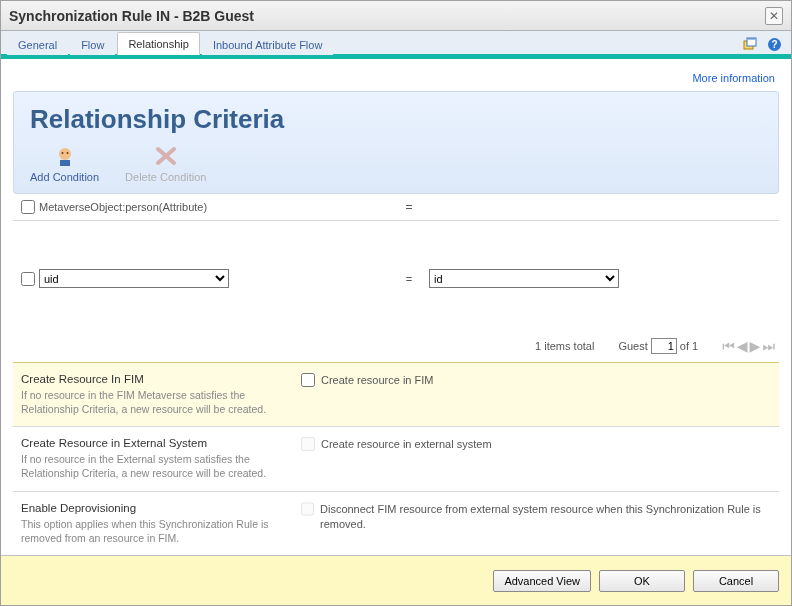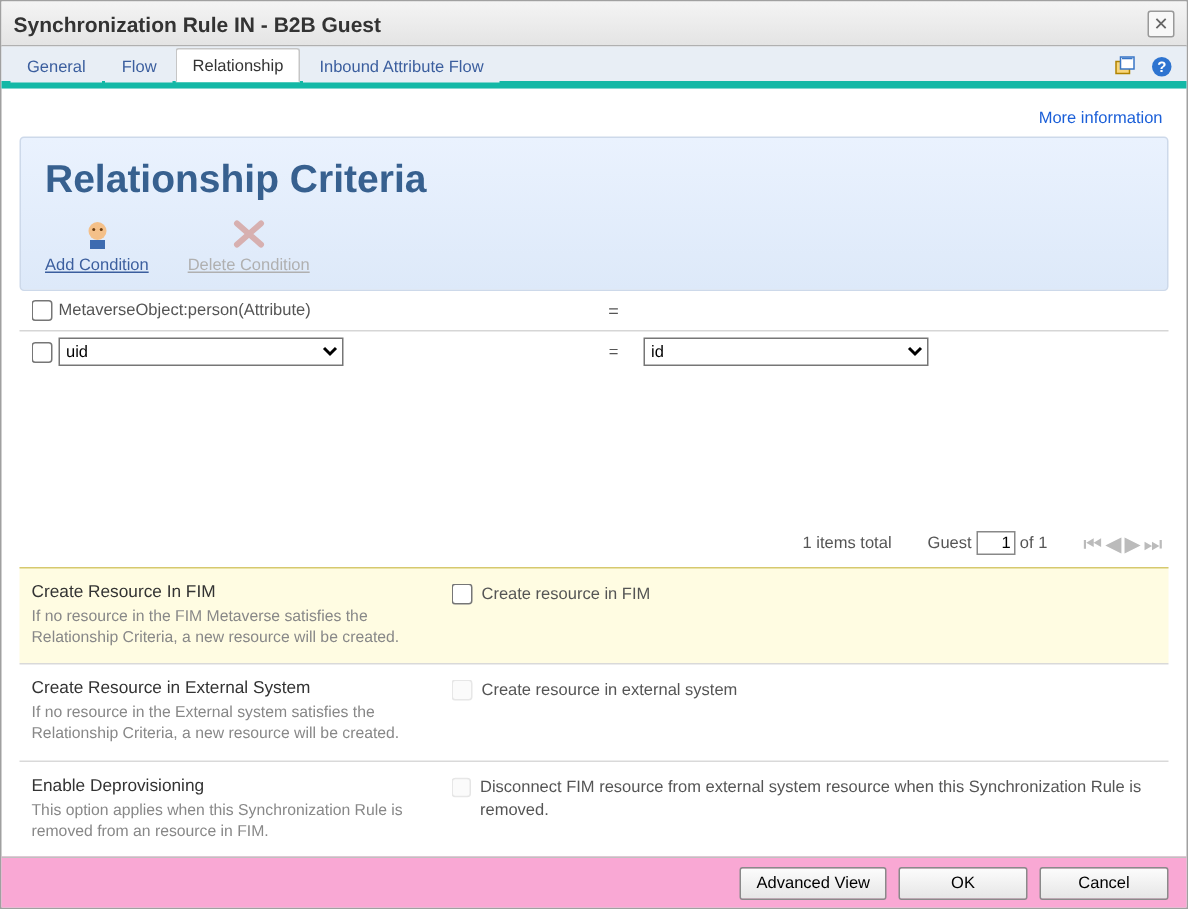--- a/index.html
+++ b/index.html
@@ -21,32 +21,32 @@
 
 
 .content { flex:1; overflow:hidden; display:flex; flex-direction:column; padding:10px 12px 0 12px; }
 
 .moreinfo { text-align:right; padding:2px 4px 6px 0; }
 .moreinfo a { color:#1b5fd8; font-size:11px; text-decoration:none; cursor:pointer; }
 
 .headerband { background:linear-gradient(#EAF2FE,#DDE9F9); border:1px solid #cdd9ea; border-radius:3px; padding:12px 16px 10px 16px; }
 .headerband h1 { color:#37608f; font-size:26px; font-weight:600; margin-bottom:8px; }
 .toolbar { display:flex; gap:26px; align-items:flex-end; }
-.tool { font-size:11px; color:#3b5e9e; cursor:pointer;text-decoration:underline; }
+.tool { font-size:11px; color:#3b5e9e; cursor:pointer; }
 .tool.disabled { color:#b0b0b0; cursor:default; }
 .tool .ticon { height:26px; display:flex; align-items:center; justify-content:center; margin-bottom:2px; }
 
 
 .gridhdr { display:flex; align-items:center; padding:6px 4px; border-bottom:1px solid #d6d6d6; }
 .gridhdr .ck { width:22px; display:flex; justify-content:center; }
 .gridhdr .left { width:350px; color:#555; font-size:11px; }
 .gridhdr .eq { width:40px; text-align:center; color:#555; }
 .gridhdr .right { flex:1; color:#555; font-size:11px; }
 
-.gridrow { display:flex; align-items:center; padding:4px 4px 8px 4px; }
+.gridrow { display:flex; align-items:center; padding:4px 4px 8px 4px;margin-top:44px; }
 .gridrow .ck { width:22px; display:flex; justify-content:center; }
 .gridrow .left { width:350px; }
 .gridrow .eq { width:40px; text-align:center; color:#555; font-size:11px; }
 .gridrow .right { flex:1; }
 select.drop { width:190px; font-size:11px; height:19px; border:1px solid #767676; background:#fff; }
 
 .pager { text-align:right; padding:6px 4px 8px 0; font-size:11px; color:#555; display:flex; justify-content:flex-end; align-items:center; gap:24px; }
 .pager .nav { display:flex; gap:2px; }
 .pager .nav span { color:#bbb; user-select:none; font-size:14px; line-height:14px; }
 .pageinput { width:26px; height:16px; font-size:11px; text-align:right; border:1px solid #888; padding-right:2px; }
@@ -56,21 +56,21 @@
 .optrow.highlight { background:#FFFCE2; border-top:1px solid #d6c96e; }
 .optrow .desc { width:260px; }
 .optrow .desc .ttl { color:#333; font-size:11.5px; margin-bottom:3px; }
 .optrow .desc .sub { color:#888; font-size:10.5px; line-height:1.35; }
 .optrow .ctl { flex:1; font-size:11px; color:#555; display:flex; align-items:flex-start; gap:6px; }
 .optrow .ctl .cklabel { line-height:1.35; }
 input.ck14 { width:14px; height:14px; }
 input.ck14[disabled] { opacity:0.55; }
 
 
-.footer { border-top:1px solid #c0c0c0; height:34px; background:#f9a8d4; display:flex; align-items:center; justify-content:flex-end; padding:0 12px; gap:8px; }
+.footer { border-top:1px solid #c0c0c0; height:50px; background:#fef9c3; display:flex; align-items:center; justify-content:flex-end; padding:0 12px; gap:8px; }
 .btn { height:22px; min-width:86px; font-size:11px; background:linear-gradient(#fcfcfc,#e6e6e6); border:1px solid #8a8a8a; border-radius:2px; cursor:pointer; padding:0 10px; }
 </style>
 </head>
 <body>
 
 <div class="dialog">
   <div class="titlebar">
     <div class="title">Synchronization Rule IN - B2B Guest</div>
     <div class="close">
       <span>✕</span>

